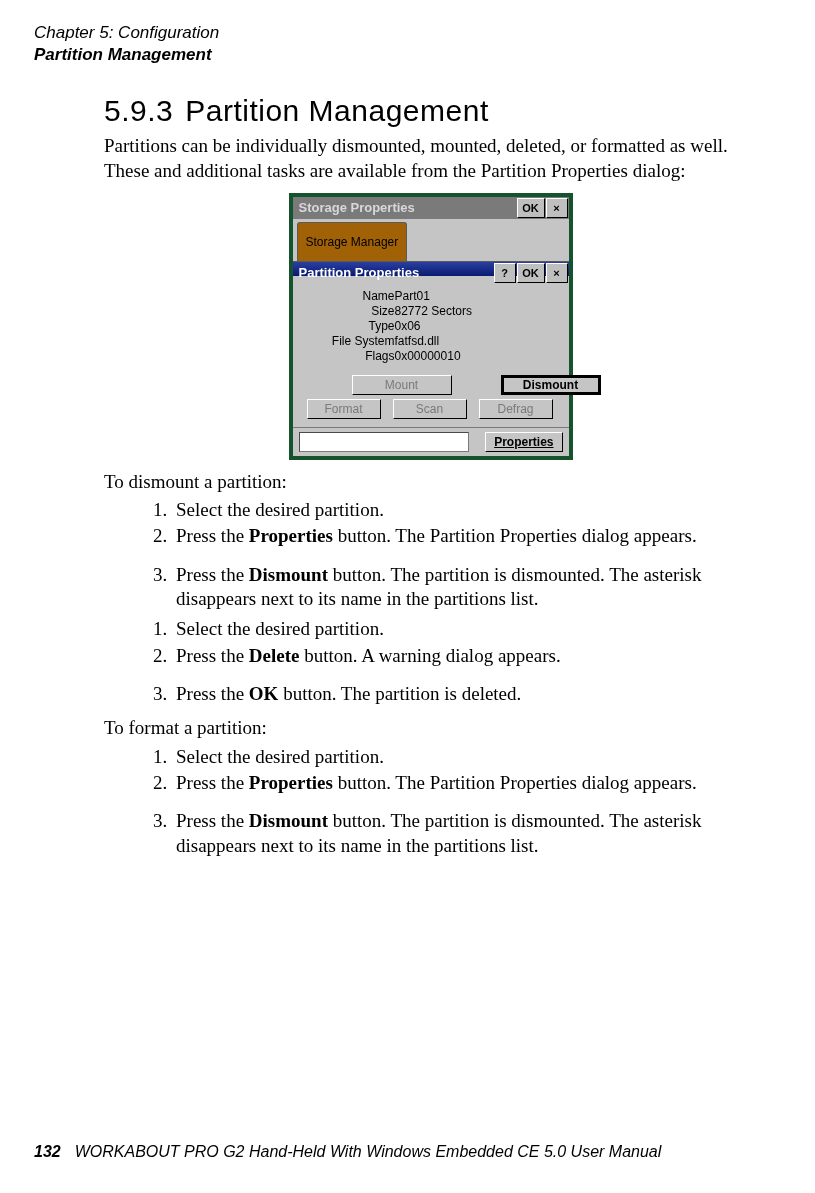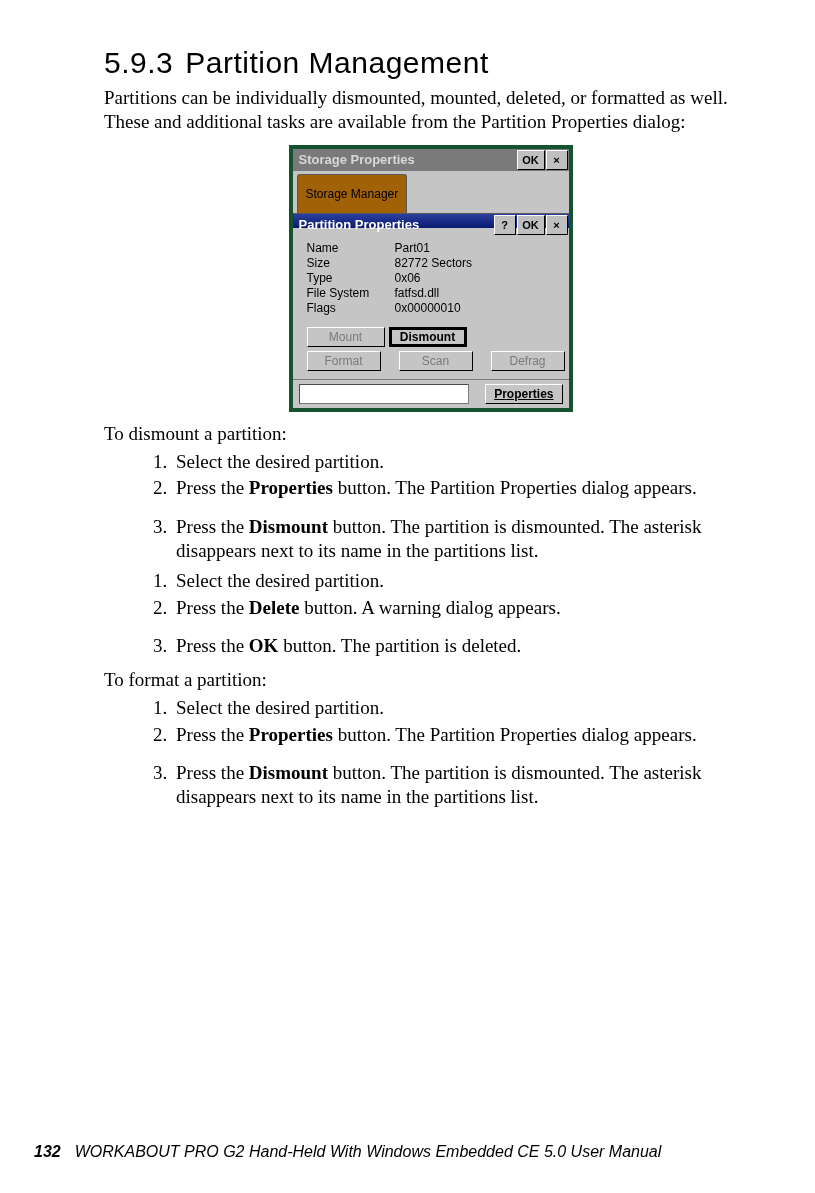--- a/index.html
+++ b/index.html
@@ -137,42 +137,42 @@
       color: #fff;
       font-size: 13px;
       font-weight: bold;
       padding: 3px 6px;
     }
     .props-body {
       background: #c5c5c5;
       padding: 12px 10px 8px 14px;
     }
     .prop-row { display: flex; font-size: 12px; margin: 1px 0; }
-    .prop-row .k { width: 88px; }
+    .prop-row .k { width: 88px; text-align: right; }
     .btnrow { margin-top: 12px; display: flex; gap: 4px; }
-    .btnrow2 { margin-top: 4px; display: flex; gap: 18px; }
+    .btnrow2 { margin-top: 4px; display: flex; gap: 12px; }
     .btn3d {
       border: 1px solid #000;
       border-top-color: #fff;
       border-left-color: #fff;
       background: #c5c5c5;
       padding: 2px 0;
       text-align: center;
       font-size: 12px;
       flex: 1;
       box-sizing: border-box;
     }
     .btn3d.disabled { color: #7a7a7a; }
     .btn3d.focused {
       font-weight: bold;
       border: 2px solid #000;
       padding: 1px 0;
       box-shadow: inset 0 0 0 1px #000;
     }
-    .btn3d.small { flex: 0 0 auto; width: 78px; }
+    .btn3d.small { flex: 0 0 auto; width: 100px; margin-left: 45px; }
     .btn3d.smaller { flex: 0 0 auto; width: 74px; }
     .bottom-strip {
       background: #c5c5c5;
       border-top: 1px solid #7a7a7a;
       padding: 4px 6px 4px 6px;
       display: flex;
       justify-content: flex-end;
       align-items: center;
       gap: 6px;
     }
@@ -208,20 +208,24 @@
     }
     .footer .pnum {
       font-weight: bold;
       margin-right: 14px;
     }
   </style>
 </head>
 <body>
 
 <div class="page">
+  <div class="running-head">
+    <div class="chapter">Chapter 5: Configuration</div>
+    <div class="topic">Partition Management</div>
+  </div>
 
   <div class="content">
     <h2 class="section-title">
       <span class="section-number">5.9.3</span><span>Partition Management</span>
     </h2>
     <p class="body">Partitions can be individually dismounted, mounted, deleted, or formatted as well. These and additional tasks are available from the Partition Properties dialog:</p>
 
     <div class="screenshot-wrap">
       <div class="screenshot">
         <div class="titlebar-outer">

